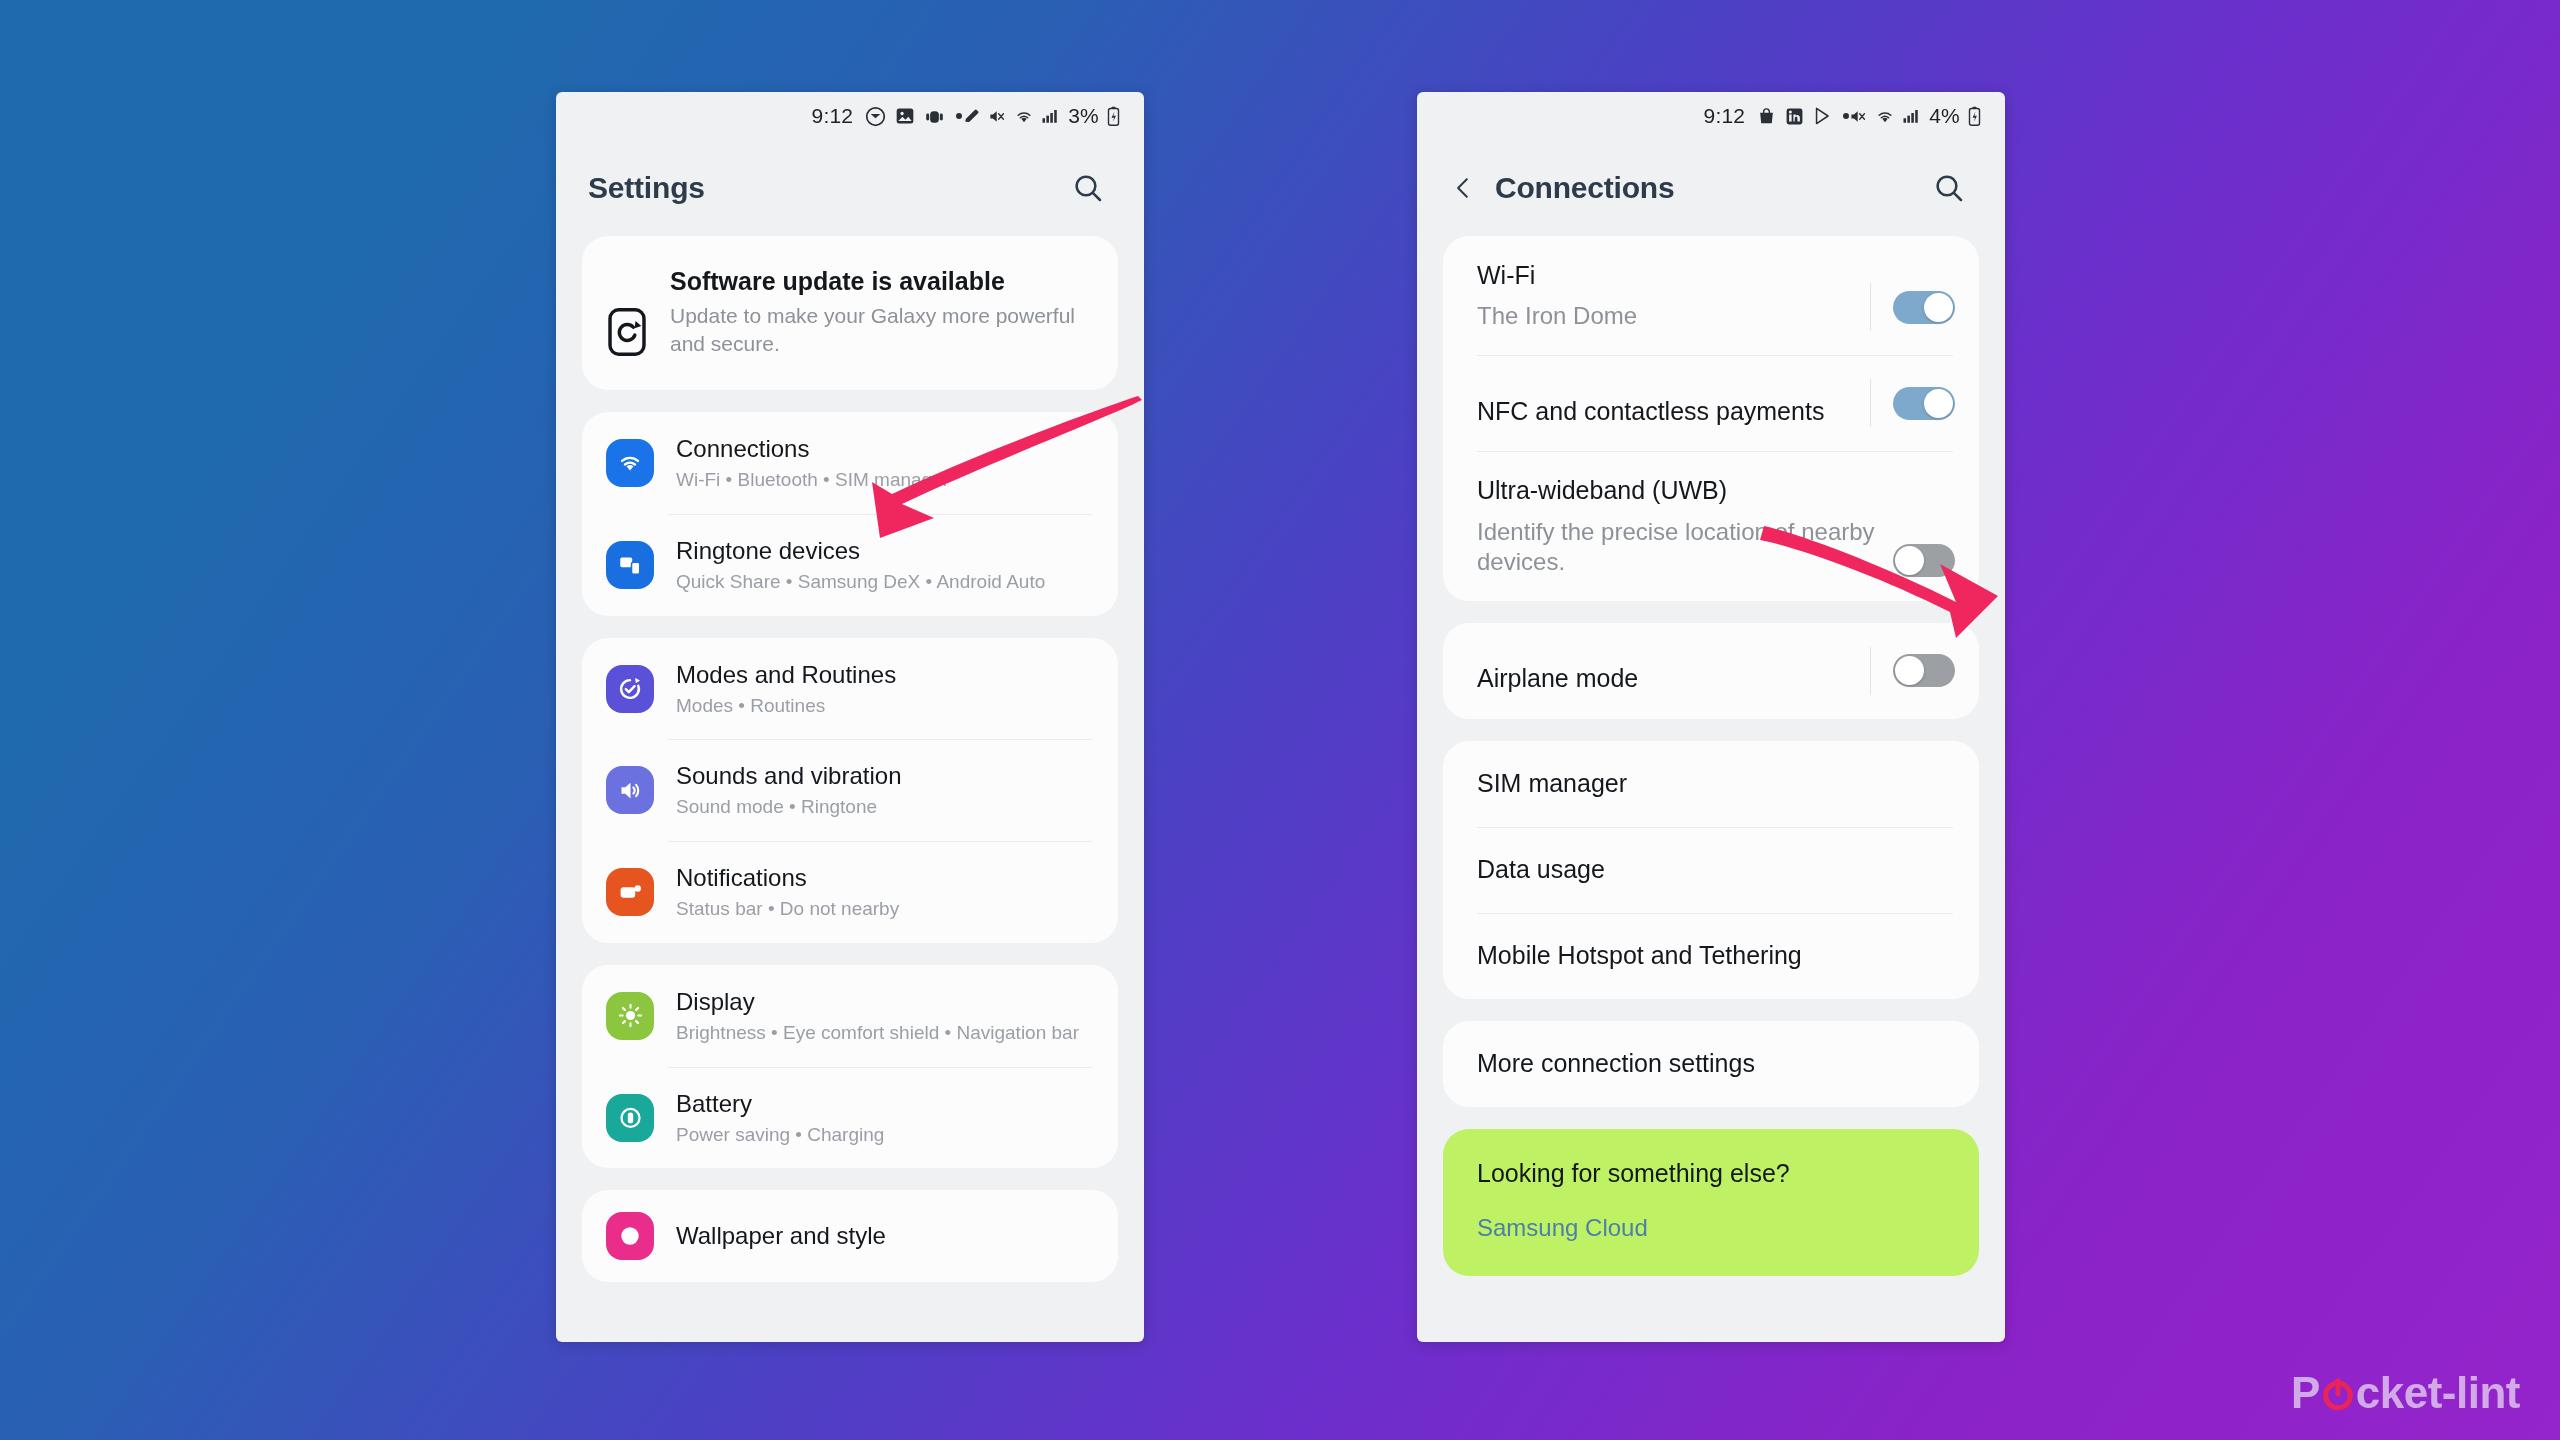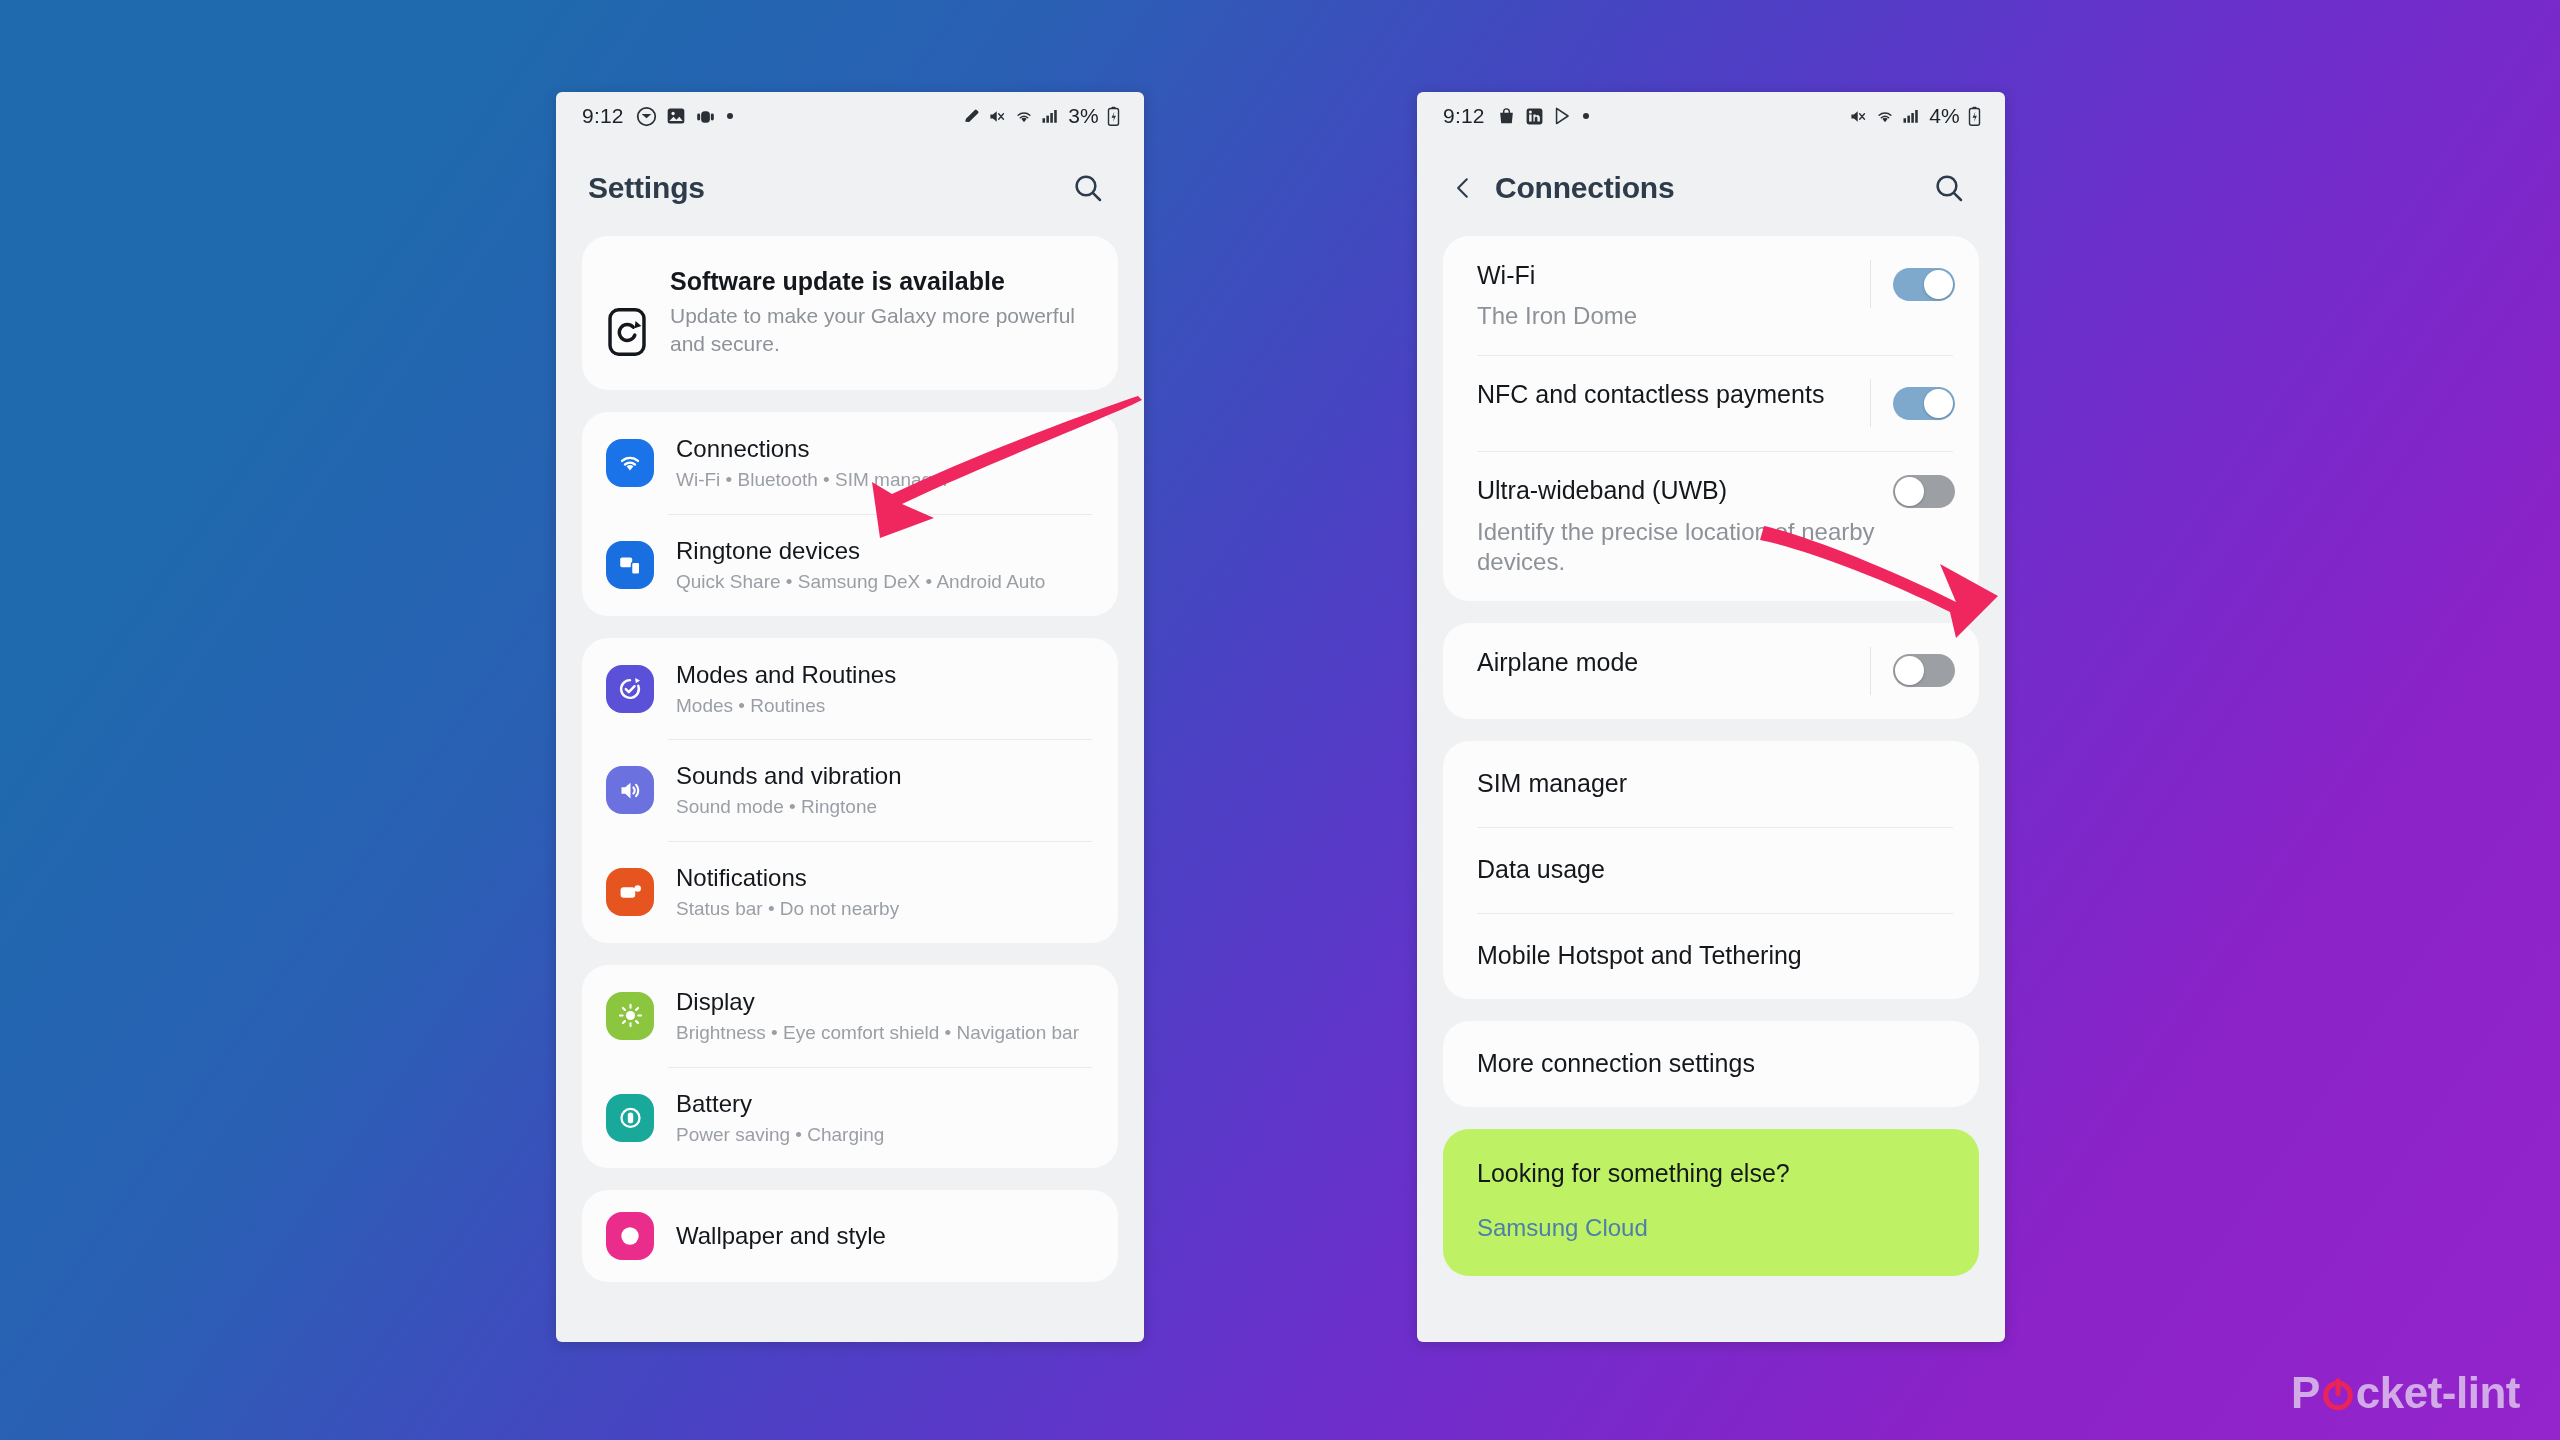--- a/index.html
+++ b/index.html
@@ -24,21 +24,21 @@
     box-shadow: 0 2px 14px rgba(0,0,0,.18);
   }
   #phone-left  { left: 556px; }
   #phone-right { left: 1417px; }
 
   
   .statusbar {
     height: 48px;
     display: flex;
     align-items: center;
-    justify-content: space-between;
+    justify-content: flex-end;
     padding: 0 24px 0 26px;
     font-size: 21px;
     color: #1d2227;
     letter-spacing: .2px;
   }
   .sb-left, .sb-right { display: flex; align-items: center; gap: 9px; }
   .sb-right { gap: 7px; }
   .sb-clock { font-size: 21px; margin-right: 3px; }
   .sb-ico { display: inline-flex; align-items: center; justify-content: center; }
   .sb-dot { width: 6px; height: 6px; border-radius: 50%; background: #2b3036; margin-left: 2px; }
@@ -111,21 +111,21 @@
     border-radius: 16px;
     flex: 0 0 auto;
     display: flex; align-items: center; justify-content: center;
   }
   .stext .t1 { font-size: 24px; color: #14181c; line-height: 1.25; }
   .stext .t2 { font-size: 19px; color: #9a9fa6; margin-top: 4px; line-height: 1.25; }
 
   
   .trow {
     display: flex;
-    align-items: flex-start;
+    align-items: flex-end;
     padding: 24px 24px 24px 34px;
     position: relative;
     min-height: 88px;
   }
   .trow + .trow::before,
   .prow + .prow::before {
     content: "";
     position: absolute;
     top: 0; left: 34px; right: 26px;
     height: 1px;

